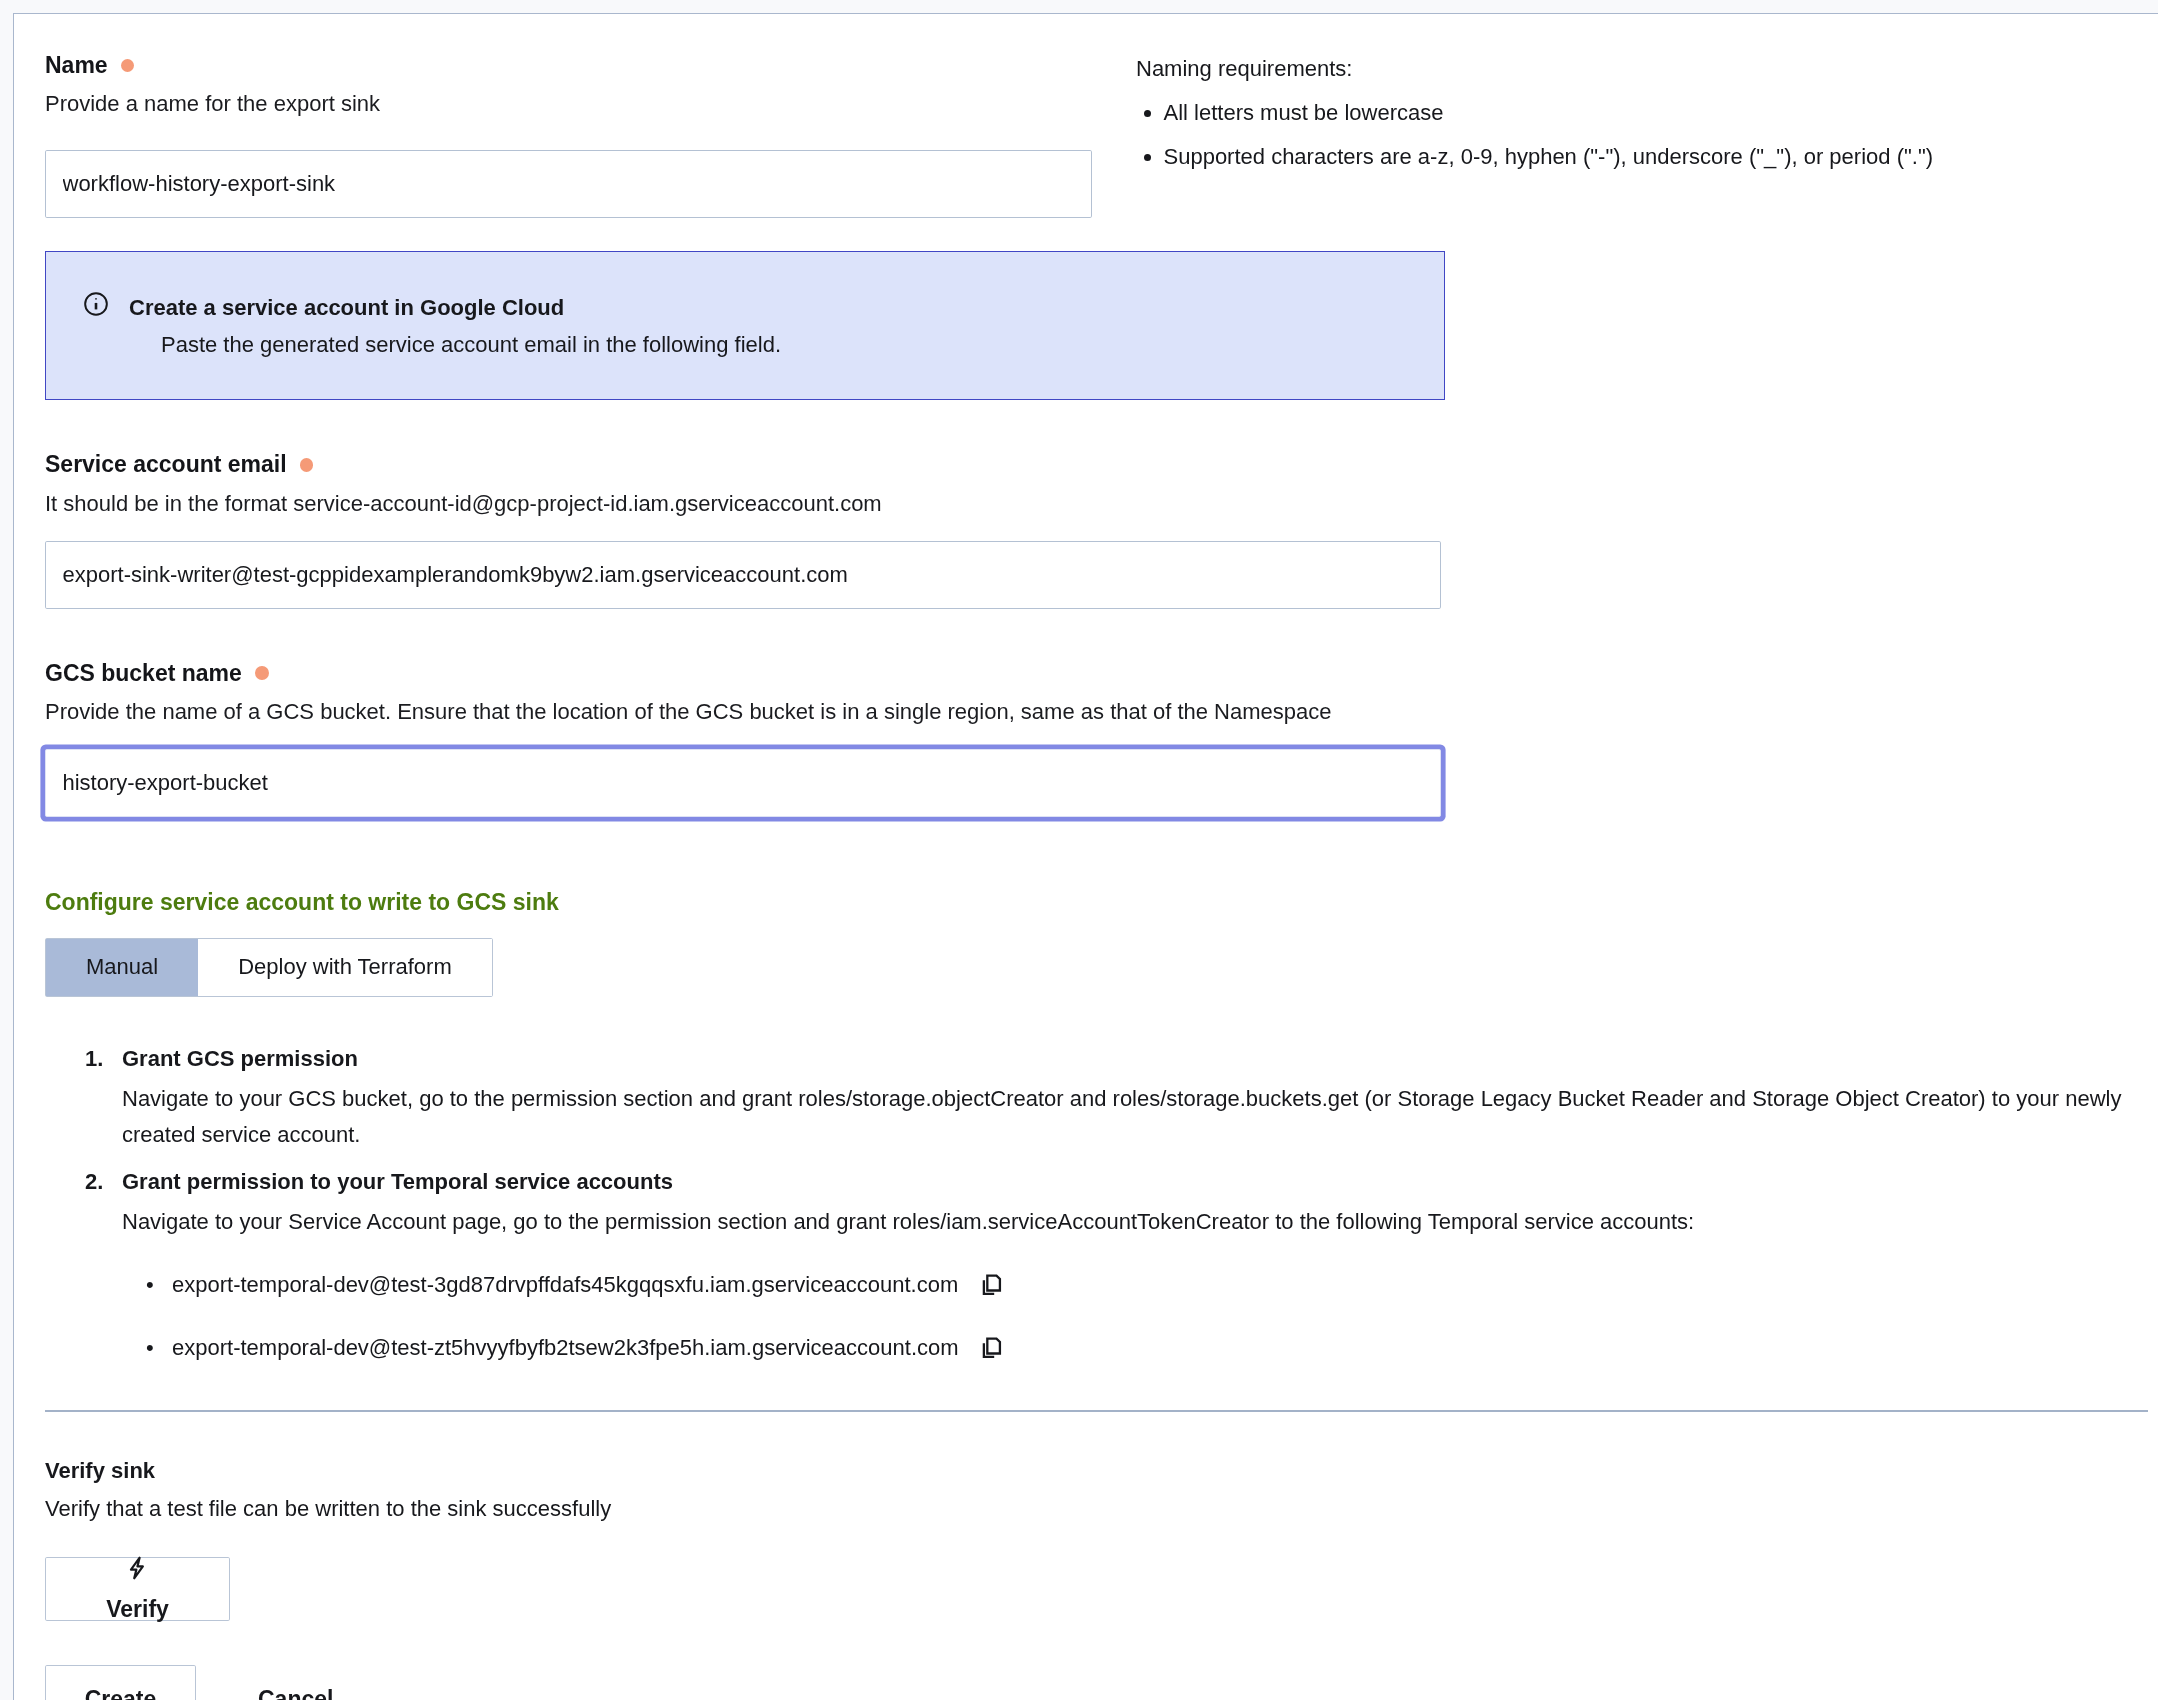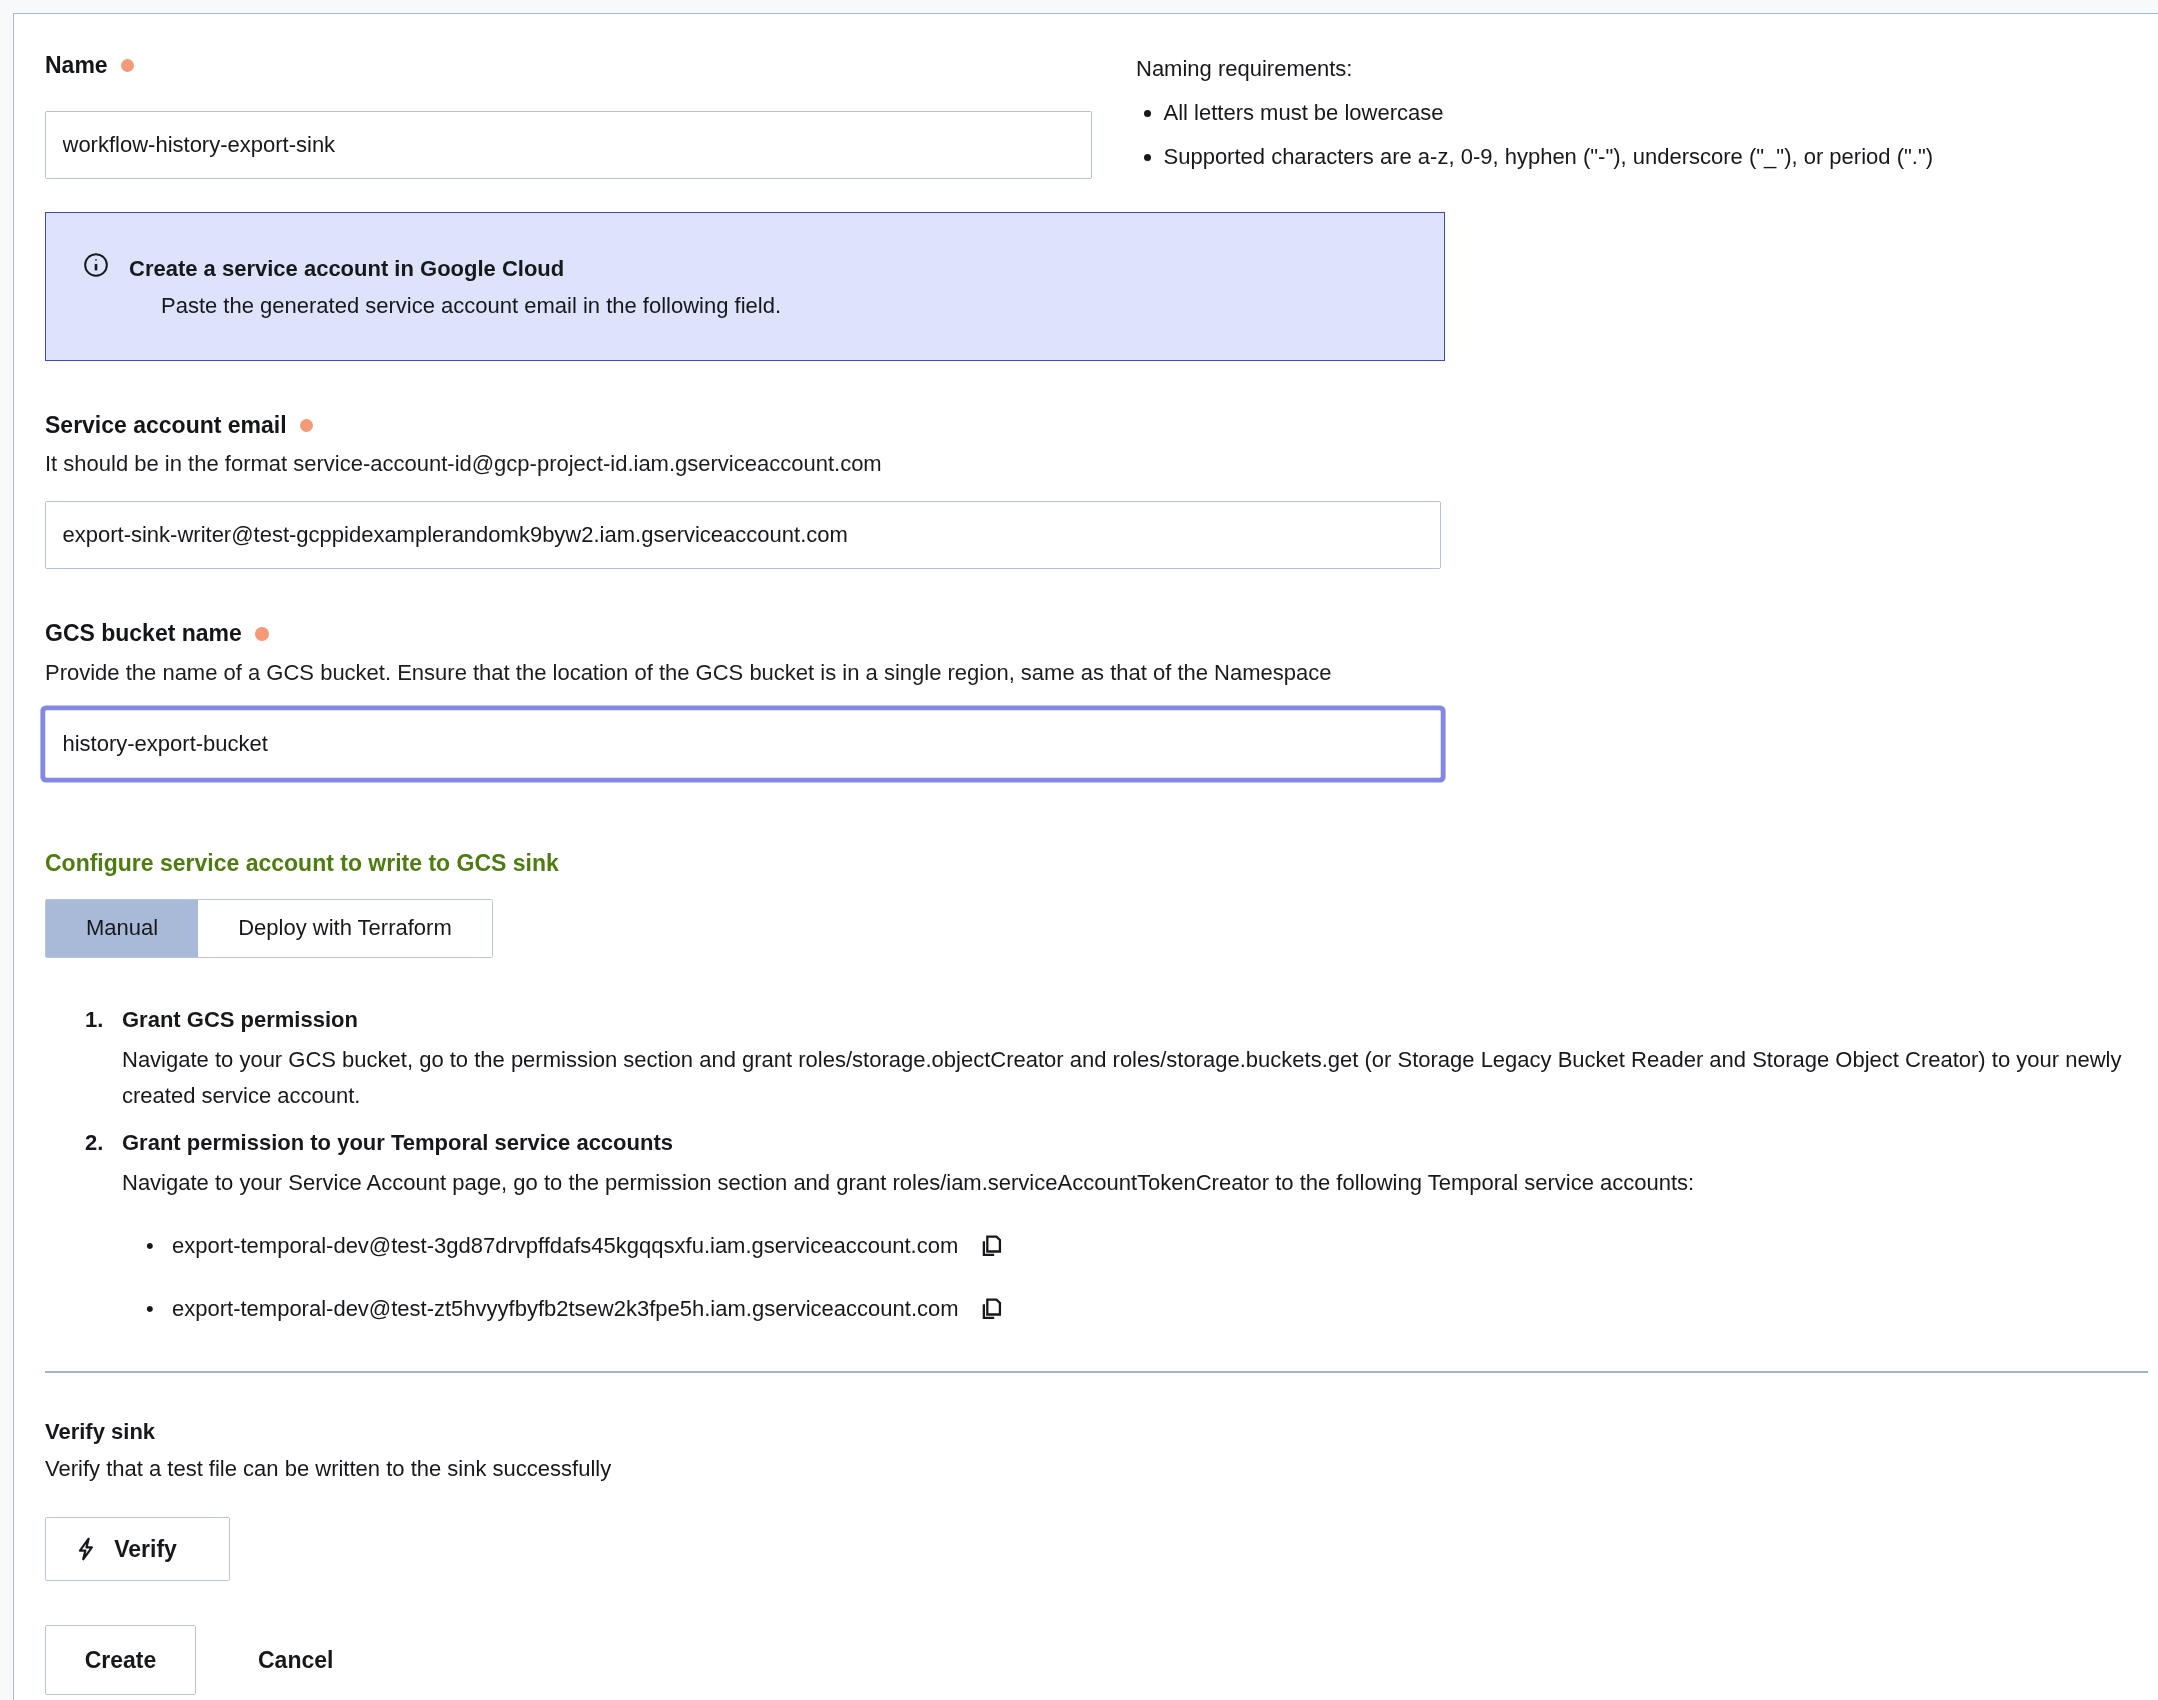--- a/index.html
+++ b/index.html
@@ -136,22 +136,22 @@
   }
 
   .verify-heading { margin-top: 46px; font-size: 22px; font-weight: bold; }
   .verify-desc { font-size: 22px; line-height: 31px; margin-top: 8.3px; }
   .verify-btn {
     margin-top: 33px;
     height: 64px; min-width: 185px;
     background: #ffffff;
     border: 1.8px solid #b9c5d6; border-radius: 1.8px;
     font-family: inherit; font-size: 23px; font-weight: bold; color: #17181c;
-    display: inline-flex; align-items: center; gap: 14.7px;
-    cursor: pointer; padding: 0 27.5px;
+    display: inline-flex; align-items: center; justify-content: center; gap: 14.7px;
+    cursor: pointer; padding: 0 27.5px; flex-direction: column;
   }
 
   .actions { margin-top: 44px; display: flex; align-items: center; }
   .create-btn {
     height: 70px; min-width: 151px;
     background: #ffffff;
     border: 1.8px solid #b9c5d6; border-radius: 1.8px;
     font-family: inherit; font-size: 23px; font-weight: bold; color: #17181c;
     cursor: pointer; padding: 0 31px;
   }
@@ -167,20 +167,21 @@
 
 <div class="panel">
   <div class="content">
 
     <div class="top-row">
       <div class="field-col">
         <div class="field-label">
           <span>Name</span>
           <span class="req-dot"></span>
         </div>
+        <div class="field-desc">Provide a name for the export sink</div>
         <input class="text-input input-1" type="text" value="workflow-history-export-sink" style="">
       </div>
 
       <div class="naming-req">
         <div class="naming-req-title">Naming requirements:</div>
         <ul>
           <li>All letters must be lowercase</li>
           <li>Supported characters are a-z, 0-9, hyphen ("-"), underscore ("_"), or period (".")</li>
         </ul>
       </div>

